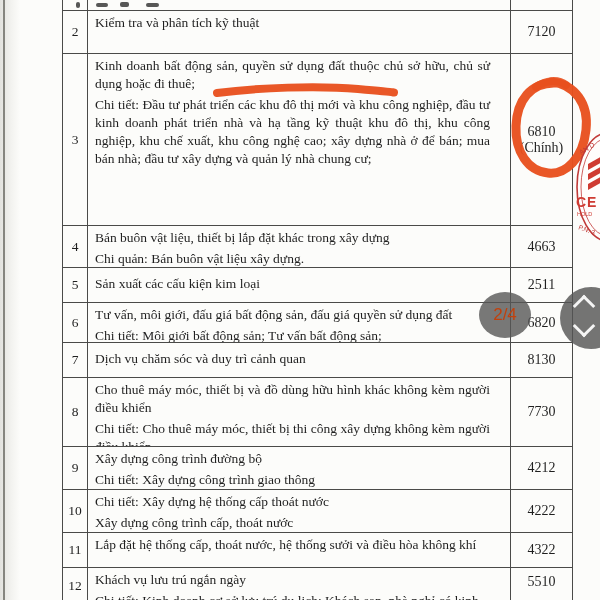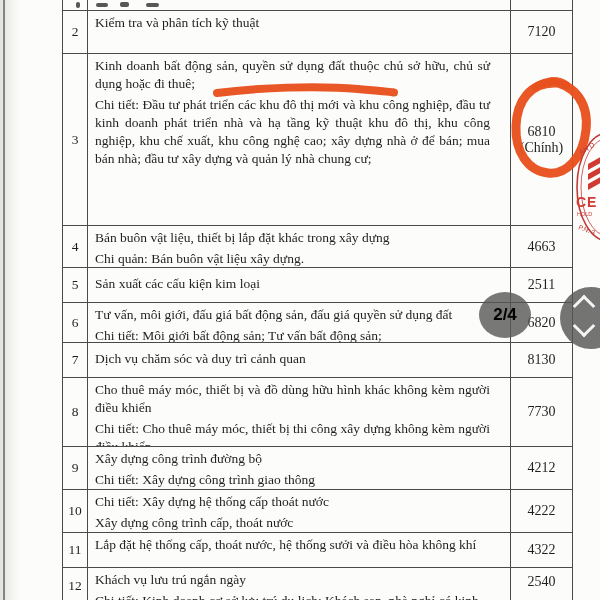--- a/index.html
+++ b/index.html
@@ -28,22 +28,22 @@
     font-size:14px;box-sizing:border-box;}
   .ccode.code-top{justify-content:flex-start;padding-top:6px;}
   .sliver{height:11px;}
   .sliver .cdesc{padding-top:0;}
   .frag{position:absolute;background:#3a3a38;border-radius:2px;opacity:.85;}
 
   
   .anno-svg{position:absolute;left:0;top:0;width:600px;height:600px;pointer-events:none;}
   .badge{position:absolute;left:479px;top:292px;width:52px;height:46px;border-radius:50%;
     background:rgba(86,86,86,0.80);display:flex;align-items:center;justify-content:center;
-    color:#000000;font-family:"Liberation Sans","DejaVu Sans",sans-serif;
-    font-size:17px;font-weight:bold;}
+    color:#c2410c;font-family:"Liberation Sans","DejaVu Sans",sans-serif;
+    font-size:17px;font-weight:normal;}
   .scroller{position:absolute;left:560px;top:287px;width:62px;height:62px;border-radius:50%;
     background:rgba(86,86,86,0.82);}
   .chev{position:absolute;width:13px;height:13px;border-left:3.5px solid #f4f4f4;
     border-top:3.5px solid #f4f4f4;}
   .chev-up{left:16px;top:11px;transform:rotate(45deg);}
   .chev-down{left:16px;top:31px;transform:rotate(225deg);}
 
   .stamp{position:absolute;left:572px;top:130px;width:60px;height:114px;pointer-events:none;}
 </style>
 </head>
@@ -173,21 +173,21 @@
       </div>
     </div>
 
     <div class="trow" style="height:60px">
       <div class="cno" style="align-items:flex-start;padding-top:10px">12</div>
       <div class="cdesc">
         <div class="para">Khách vụ lưu trú ngắn ngày</div>
         <div class="para">Chi tiết: Kinh doanh cơ sở lưu trú du lịch: Khách sạn, nhà nghỉ có kinh</div>
       </div>
       <div class="ccode code-top">
-        <span>2540</span>
+        <span>5510</span>
       </div>
     </div>
   </div>
 
   <svg class="anno-svg" viewBox="0 0 600 600">
     <path d="M 217 93 C 258 87.5 318 85.5 358 89 S 390 92 394 92.5" fill="none" stroke="#e8501e" stroke-width="8" stroke-linecap="round" opacity="0.96"></path>
     <path d="M 551 82 C 575 84 589 104 586 130 C 583 158 566 175 548 173 C 528 171 515 152 516 126 C 517 100 531 83 554 83" fill="none" stroke="#e8501e" stroke-width="9" stroke-linecap="round" opacity="0.96"></path>
     <path d="M 536 87 C 546 80 558 79 566 85" fill="none" stroke="#e8501e" stroke-width="8" stroke-linecap="round" opacity="0.9"></path>
   </svg>
 

